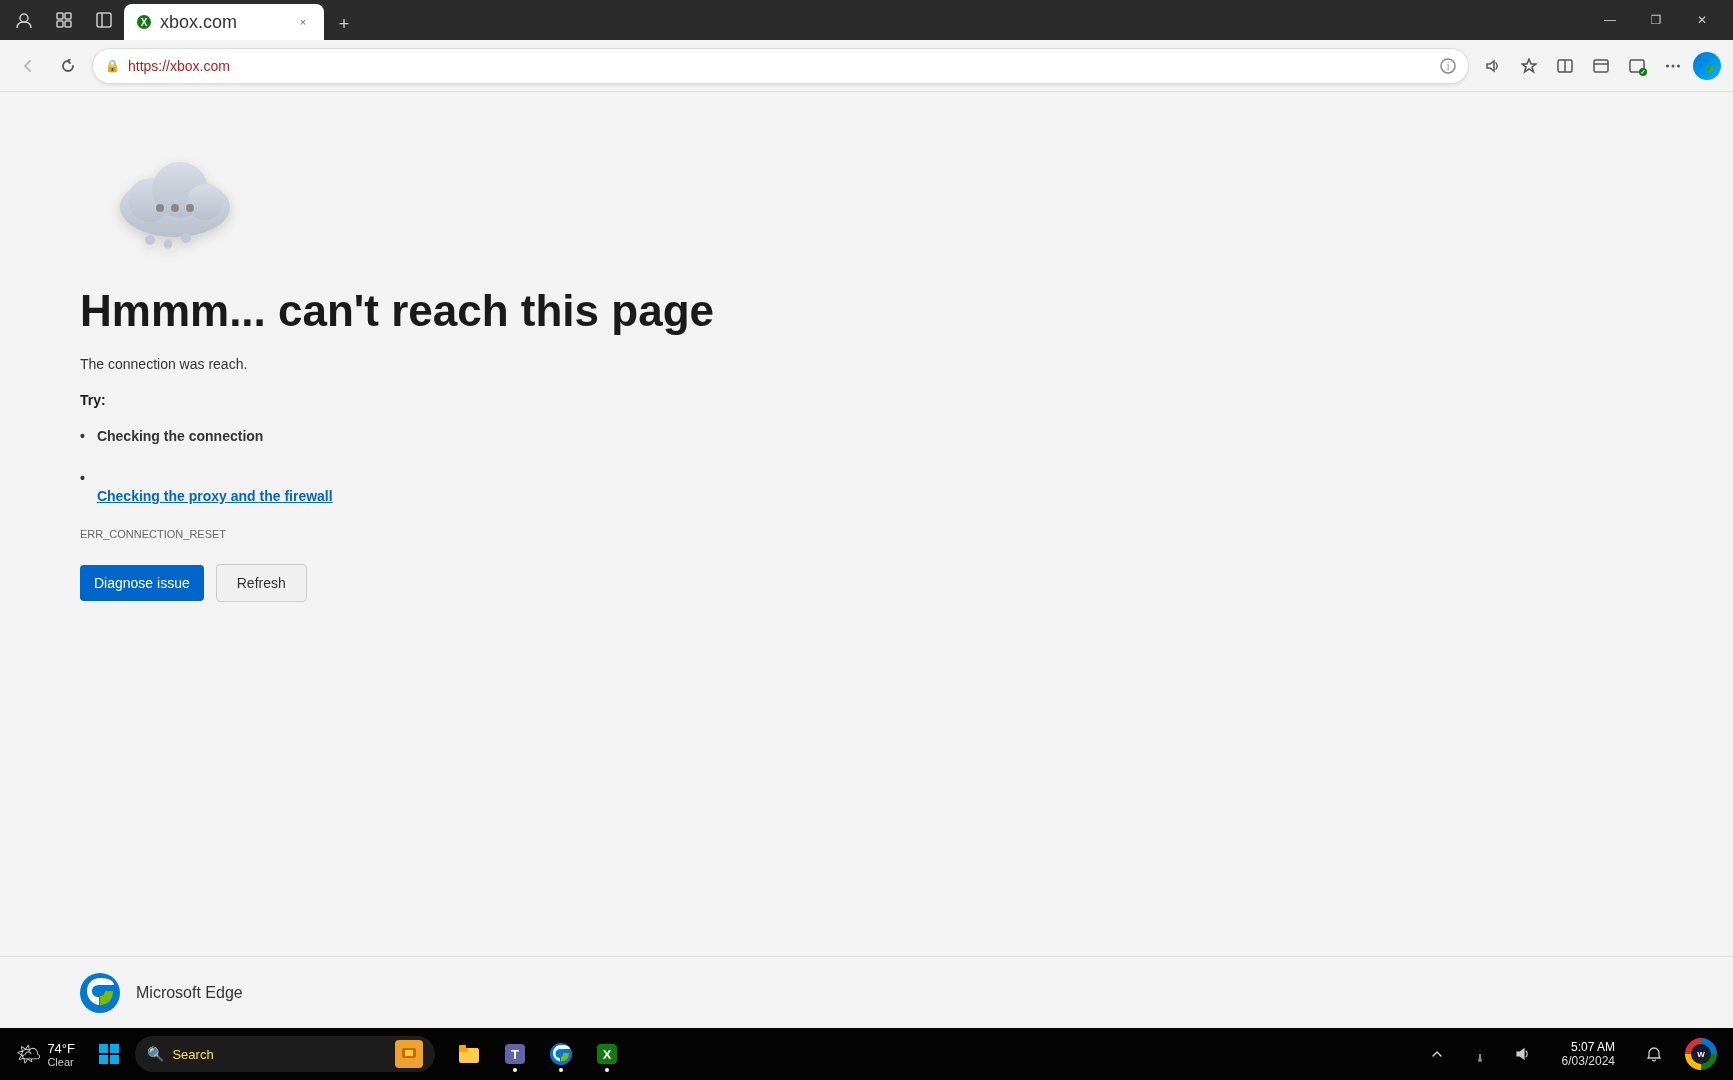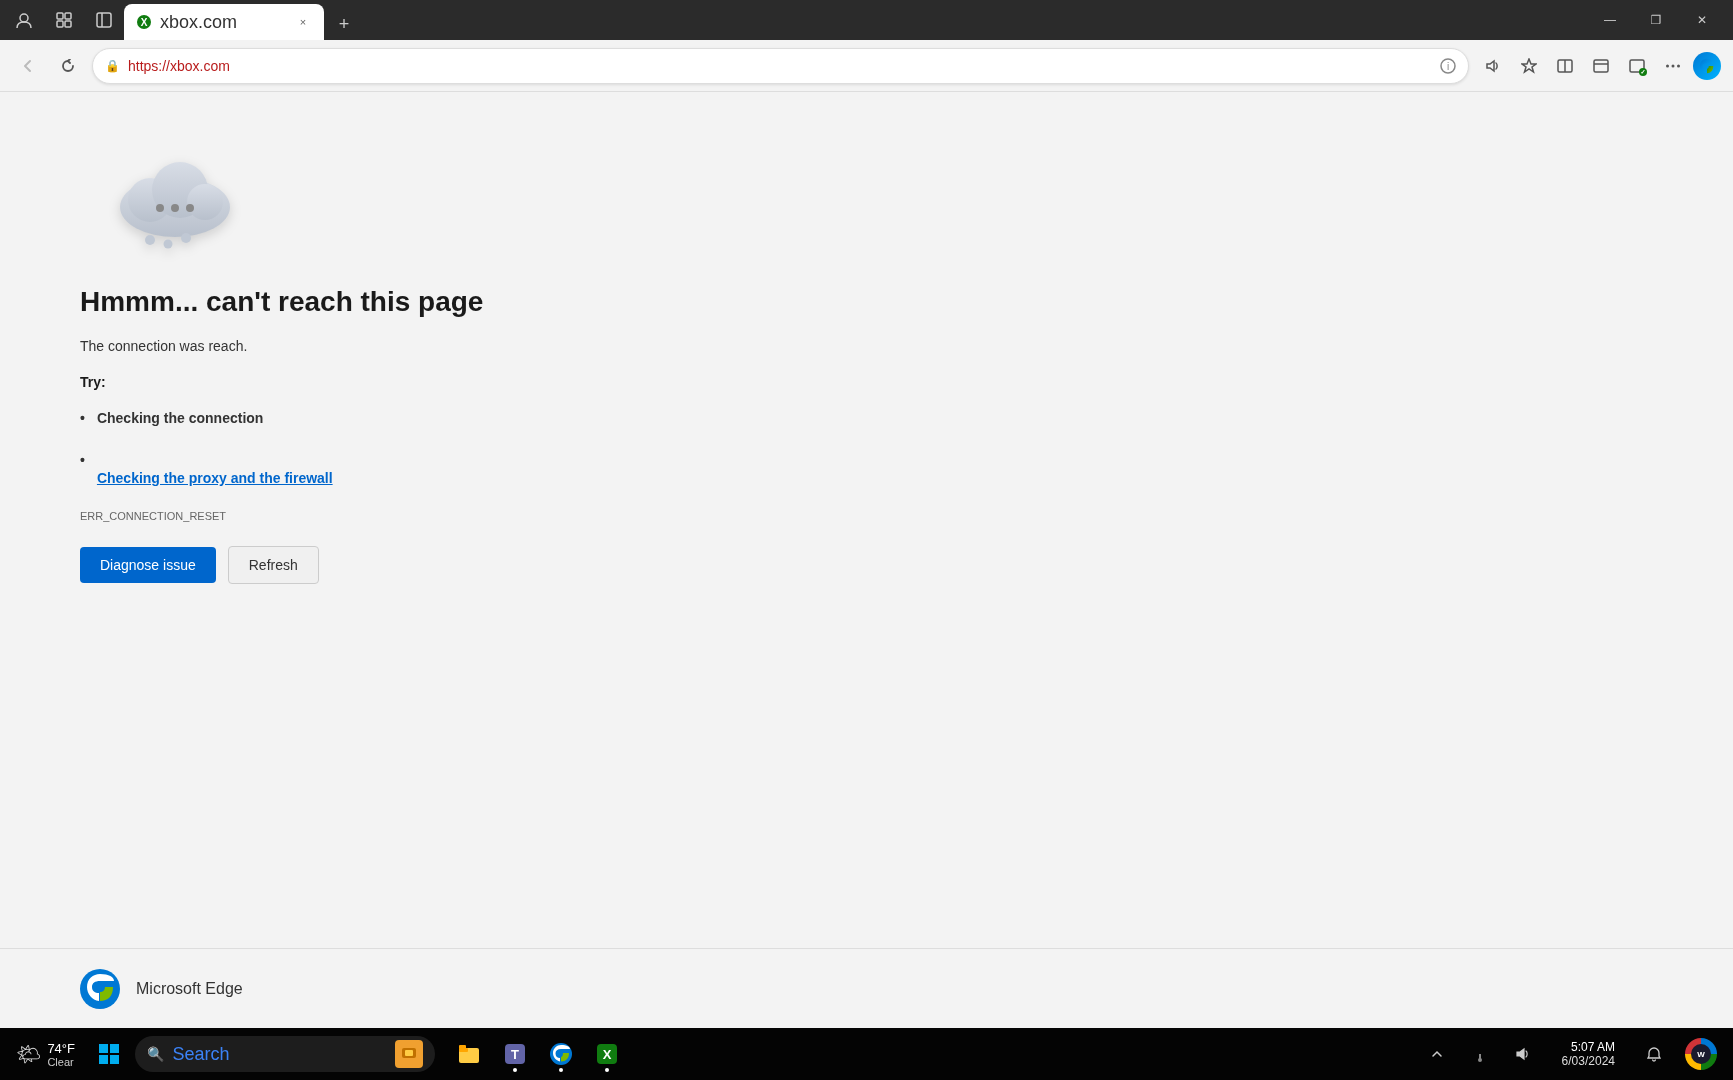--- a/index.html
+++ b/index.html
@@ -29,43 +29,43 @@
     .address-bar-lock { color: #555; font-size: 12px; }
     .address-input { flex: 1; border: none; outline: none; font-size: 14px; color: #b91c1c; background: transparent; }
     .nav-actions { display: flex; gap: 4px; align-items: center; }
     .nav-action-btn { width: 32px; height: 32px; border-radius: 50%; display: flex; align-items: center; justify-content: center; cursor: pointer; color: #555; font-size: 14px; border: none; background: transparent; }
     .edge-icon { width: 28px; height: 28px; border-radius: 50%; background: linear-gradient(135deg, #0078d4, #00b4ff); display: flex; align-items: center; justify-content: center; color: white; font-size: 14px; }
 
     
     .page-content { flex: 1; background: #f3f3f3; display: flex; flex-direction: column; overflow: hidden; }
     .error-page { flex: 1; background: #f3f3f3; padding: 60px 80px; display: flex; flex-direction: column; align-items: flex-start; }
     .cloud-icon { margin-bottom: 30px; margin-left: 20px; }
-    .error-title { font-size: 28px; font-weight: 600; color: #1a1a1a; margin-bottom: 20px; }
+    .error-title { font-size: 44px; font-weight: 600; color: #1a1a1a; margin-bottom: 20px; }
     .error-subtitle { font-size: 14px; color: #333; margin-bottom: 20px; }
     .try-label { font-size: 14px; font-weight: 600; color: #1a1a1a; margin-bottom: 16px; }
     .suggestions { list-style: none; margin-bottom: 20px; }
     .suggestions li { font-size: 14px; color: #333; padding: 4px 0; display: flex; align-items: center; gap: 12px; font-weight: bold; }
     .suggestions li::before { content: '•'; color: #333; }
     .suggestions li a { color: #0066cc; text-decoration: underline; cursor: pointer; margin-top: 36px; }
     .error-code { font-size: 11px; color: #666; text-transform: uppercase; margin-bottom: 24px; }
     .action-buttons { display: flex; gap: 12px; align-items: center; }
-    .btn-diagnose { background: #0066cc; color: white; border: none; padding: 10px 20px; border-radius: 4px; font-size: 14px; cursor: pointer; font-weight: 500; }
+    .btn-diagnose { background: #0066cc; color: white; border: none; padding: 10px 14px; border-radius: 4px; font-size: 14px; cursor: pointer; font-weight: 500; }
     .btn-refresh { background: transparent; color: #333; border: 1px solid #ccc; padding: 10px 20px; border-radius: 4px; font-size: 14px; cursor: pointer; background: #f0f0f0; }
 
     
-    .edge-promo { height: 80px; background: #f3f3f3; border-top: 1px solid #ddd; display: flex; align-items: center; padding: 0 80px; gap: 16px; }
+    .edge-promo { height: 72px; background: #f3f3f3; border-top: 1px solid #ddd; display: flex; align-items: center; padding: 0 80px; gap: 16px; }
     .edge-promo-logo { width: 40px; height: 40px; }
     .edge-promo-text { font-size: 16px; color: #333; }
 
     
     .taskbar { height: 52px; background: rgba(0,0,0,0.85); display: flex; align-items: center; padding: 0 8px; gap: 4px; }
     .start-btn { width: 44px; height: 44px; display: flex; align-items: center; justify-content: center; cursor: pointer; border-radius: 4px; }
     .search-bar { height: 36px; width: 300px; background: rgba(255,255,255,0.1); border-radius: 18px; display: flex; align-items: center; padding: 0 12px; gap: 8px; cursor: pointer; }
     .search-icon { color: #ccc; font-size: 14px; }
-    .search-text { color: #3b82f6; font-size: 18px; }
+    .search-text { color: #fde047; font-size: 13px; }
     .taskbar-icons { display: flex; gap: 2px; margin-left: 8px; }
     .taskbar-app { width: 44px; height: 44px; display: flex; align-items: center; justify-content: center; cursor: pointer; border-radius: 4px; position: relative; }
     .taskbar-app-indicator { position: absolute; bottom: 4px; left: 50%; transform: translateX(-50%); width: 4px; height: 4px; border-radius: 50%; background: #fff; }
     .taskbar-spacer { flex: 1; }
     .system-tray { display: flex; align-items: center; gap: 19px; padding: 0 8px; }
     .tray-icon { width: 24px; height: 24px; display: flex; align-items: center; justify-content: center; color: #ccc; font-size: 14px; cursor: pointer; border-radius: 3px; }
     .clock { color: white; font-size: 12px; text-align: right; cursor: pointer; padding: 4px 8px; border-radius: 4px; }
     .clock-time { font-weight: 500; }
     .clock-date { color: #ddd; }
     .notification-icon { color: #ccc; font-size: 14px; cursor: pointer; width: 24px; height: 24px; display: flex; align-items: center; justify-content: center; }

